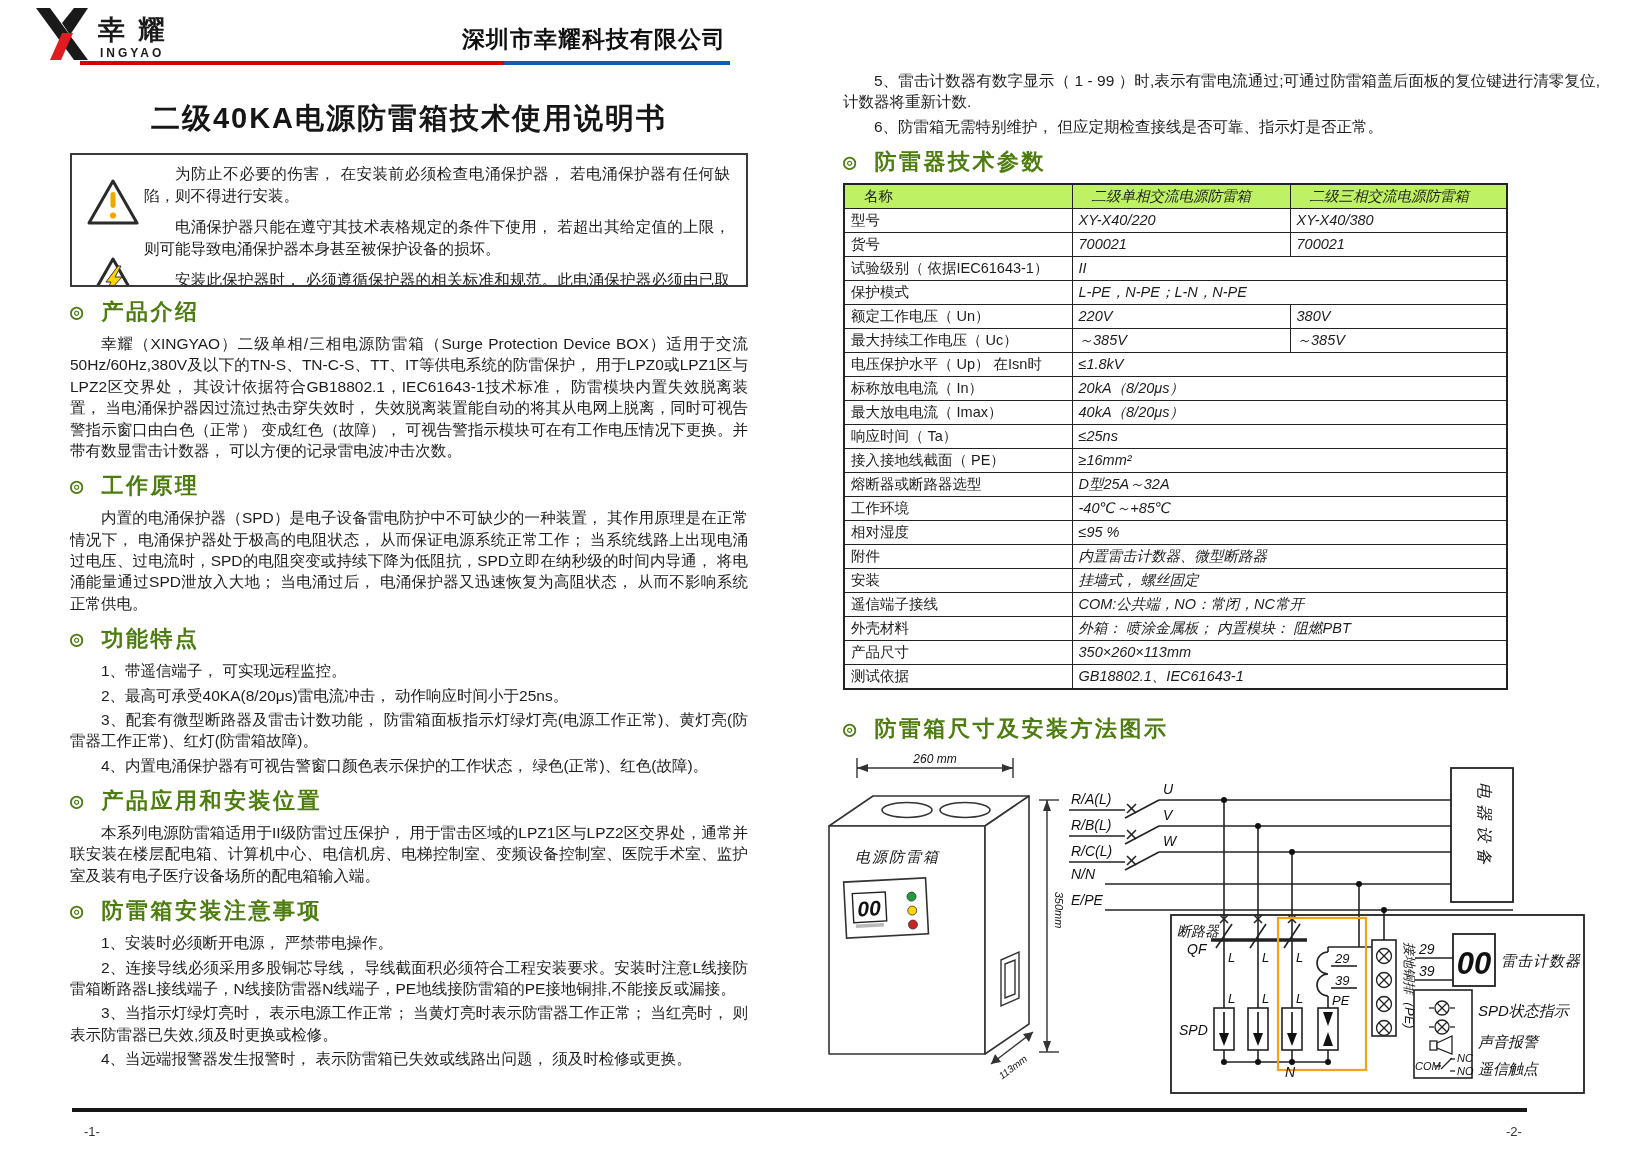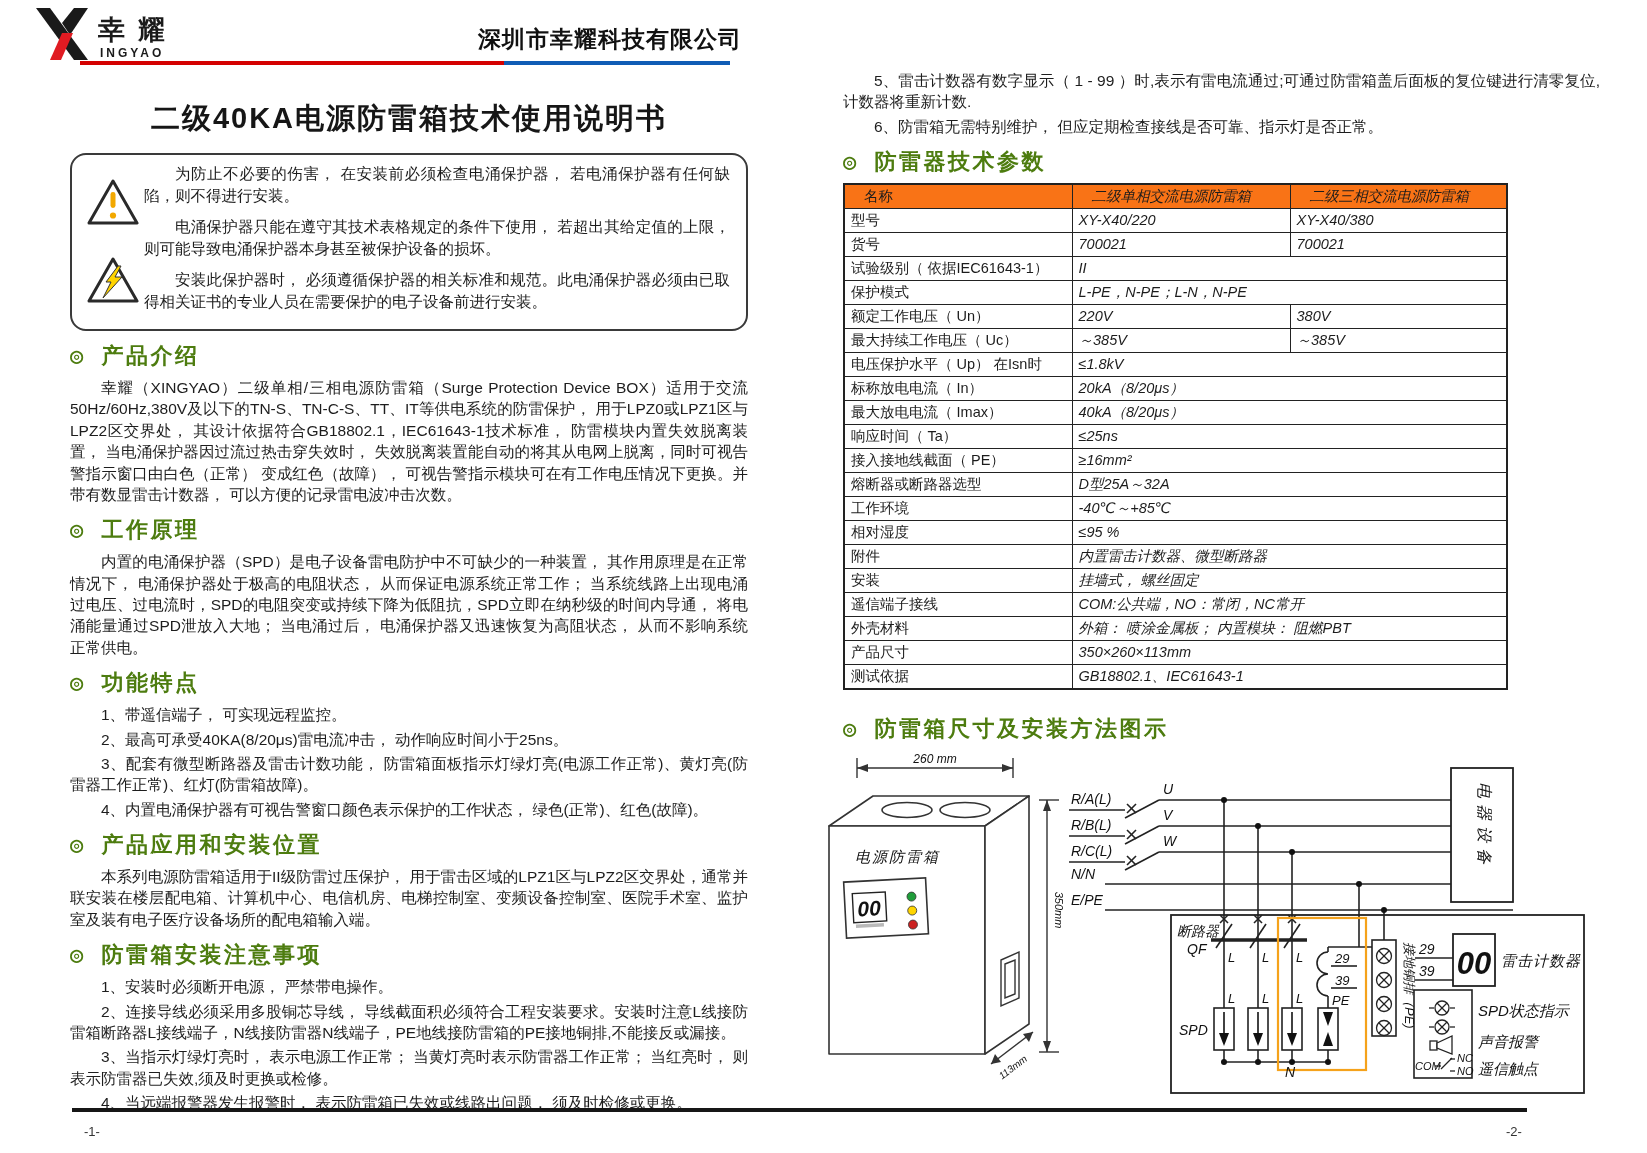--- a/index.html
+++ b/index.html
@@ -3,43 +3,43 @@
 <meta charset="utf-8">
 <style>
   html,body{margin:0;padding:0;background:#fff;}
   .sheet{position:relative;width:1647px;height:1153px;background:#fff;overflow:hidden;
          font-family:"Liberation Sans","DejaVu Sans",sans-serif;color:#1c1c1c;}
   
   .logo{position:absolute;left:34px;top:6px;width:220px;height:58px;}
   .logo-mark{position:absolute;left:0;top:0;}
   .logo-cn{position:absolute;left:64px;top:6px;font-size:27px;font-weight:700;letter-spacing:13px;color:#1a1a1a;text-align:center;}
   .logo-en{position:absolute;left:66px;top:40px;font-size:12px;font-weight:700;letter-spacing:3px;color:#1a1a1a;}
-  .company{position:absolute;left:478px;top:24px;font-size:23px;font-weight:700;letter-spacing:1px;color:#111;}
+  .company{position:absolute;left:462px;top:24px;font-size:23px;font-weight:700;letter-spacing:1px;color:#111;}
   .rule-red{position:absolute;left:80px;top:61px;width:424px;height:4px;}
   .rule-blue{position:absolute;left:504px;top:61px;width:226px;height:4px;}
   
   .col-left{position:absolute;left:70px;top:95px;width:678px;}
   .col-right{position:absolute;left:843px;top:70px;width:757px;}
   h1.doc-title{font-size:29px;font-weight:600;letter-spacing:2px;text-align:center;margin:4px 0 14px;color:#161616;}
-  .warning-box{position:relative;border:2.5px solid #3a3a3a;border-radius:16px;height:178px;
+  .warning-box{position:relative;border:2.5px solid #3a3a3a;border-radius:0;height:134px;
                padding:8px 16px 20px 72px;box-sizing:border-box;overflow:hidden;}
   .warning-box p{margin:0 0 9px;font-size:15.5px;line-height:1.42;text-indent:2em;text-align:justify;}
   .warn-icon{position:absolute;left:15px;}
   .warn-icon.one{top:22px;}
   .warn-icon.two{top:100px;}
   h2.sec{font-size:22px;font-weight:600;letter-spacing:2.5px;margin:10px 0 6px;color:#4d7c0f;font-family:Liberation Mono, monospace;}
   p.body{font-size:15.5px;line-height:1.38;text-indent:2em;text-align:justify;margin:0 0 3px;color:#1d1d1d;}
   
   table.params{border-collapse:collapse;width:663px;margin-top:6px;table-layout:fixed;}
   table.params{border:2px solid #222;}
   table.params td{border:1px solid #222;font-size:14.5px;line-height:17px;padding:3px 6px;
                   overflow:hidden;white-space:nowrap;}
   td.lbl{text-align:left;padding-left:9px;}
   td.val{text-align:left;font-style:italic;}
-  tr.thead td{background:#f97316;padding-left:19px;}
+  tr.thead td{background:#bef264;padding-left:19px;}
   
   .diagrams{position:relative;height:345px;margin-top:6px;font-style:italic;}
   .box-svg{position:absolute;left:-28px;top:2px;}
   .circuit-svg{position:absolute;left:218px;top:0;}
   
   .foot-rule{position:absolute;left:72px;top:1108px;width:1455px;height:3.5px;background:#161616;}
   .pageno{position:absolute;top:1124px;font-size:13px;color:#333;}
   .pageno.p1{left:84px;}
   .pageno.p2{left:1506px;}
   

